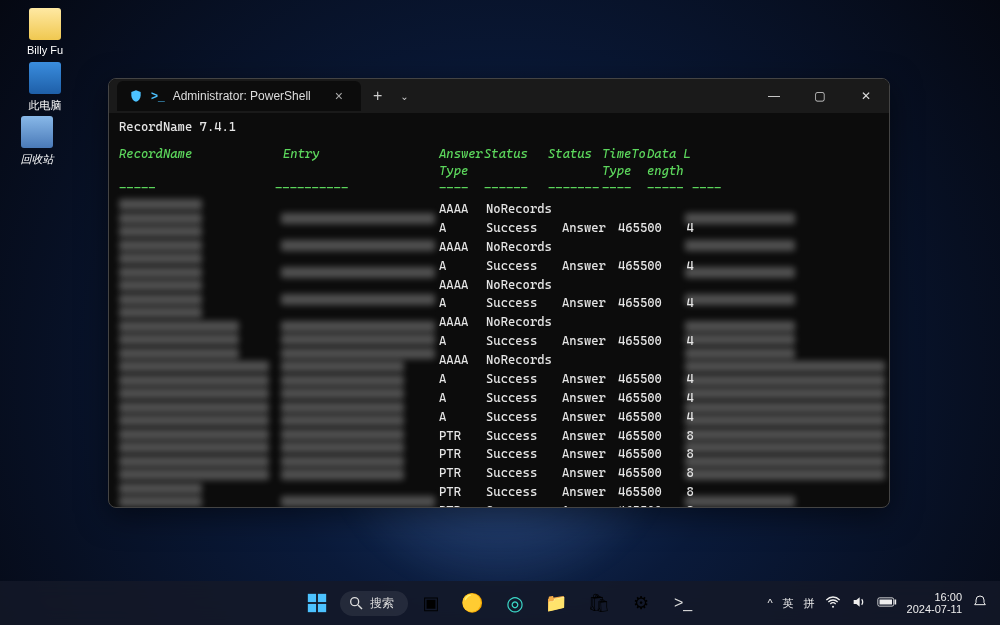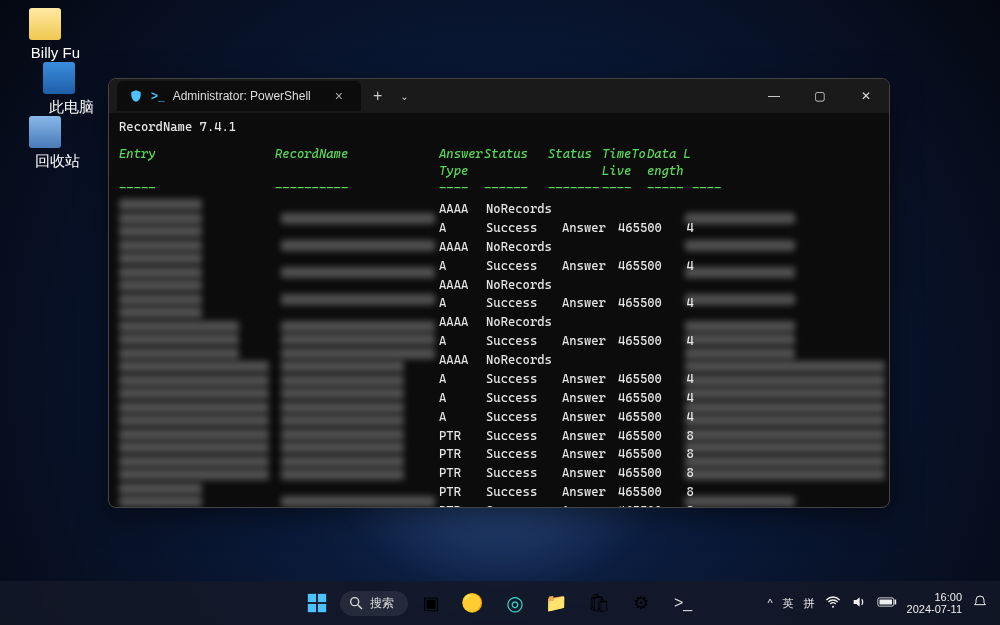--- a/index.html
+++ b/index.html
@@ -4,21 +4,21 @@
 <style>
 * { margin: 0; padding: 0; box-sizing: border-box; }
 body {
   width: 1000px; height: 625px;
   background: radial-gradient(circle at 50% 60%, #1a3a6e 0%, #0a1a3a 40%, #050812 100%);
   font-family: "Segoe UI", sans-serif;
   overflow: hidden;
   position: relative;
 }
 
-.desktop-icon { position: absolute; width: 70px; text-align: right; color: #fff; font-size: 15px; }
+.desktop-icon { position: absolute; width: 70px; text-align: center; color: #fff; font-size: 11px; }
 .desktop-icon .ico { width: 32px; height: 32px; margin: 0 auto 4px; }
 .di-folder .ico { background: linear-gradient(#ffe9a3, #f0c850); border-radius: 3px; }
 .di-pc .ico { background: linear-gradient(#3a8dde, #1e5fa8); border-radius: 3px; }
 .di-bin .ico { background: linear-gradient(#88b8e8, #4a7ab8); border-radius: 3px; }
 
 
 .bloom { position: absolute; left: 320px; top: 430px; width: 360px; height: 170px;
   background: radial-gradient(ellipse at 50% 0%, rgba(120,170,255,.35), transparent 70%);
   filter: blur(8px); }
 
@@ -83,25 +83,25 @@
 .tray .stack { text-align: right; line-height: 1.1; }
 .tray .ime { font-size: 11px; }
 </style>
 </head>
 <body>
 
 <div class="desktop-icon di-folder" style="left:10px; top:8px;">
   <div class="ico"></div>
   <span>Billy Fu</span>
 </div>
-<div class="desktop-icon di-pc" style="left:24px; top:62px;">
+<div class="desktop-icon di-pc" style="left:10px; top:62px;">
   <div class="ico"></div>
   <span>此电脑</span>
 </div>
-<div class="desktop-icon di-bin" style="left:10px; top:116px;">
+<div class="desktop-icon di-bin" style="left:2px; top:116px;font-style:italic;">
   <div class="ico"></div>
   <span>回收站</span>
 </div>
 
 <div class="bloom"></div>
 
 <div class="window">
   <div class="titlebar">
     <div class="tab">
       <span class="shield">
@@ -119,28 +119,28 @@
       <div>—</div>
       <div>▢</div>
       <div class="xbtn">✕</div>
     </div>
   </div>
 
   <div class="term">
     <div>RecordName 7.4.1</div>
 
     <div class="cols">
+      <pre class="hdr c-recname">RecordName</pre>
       <pre class="hdr c-entry">Entry</pre>
-      <pre class="hdr c-recname">RecordName</pre>
       <pre class="hdr c-type">Answer
 Type</pre>
       <pre class="hdr c-status">Status</pre>
       <pre class="hdr c-section">Status</pre>
       <pre class="hdr c-ttl">TimeTo
-Live</pre>
+Type</pre>
       <pre class="hdr c-dlen">Data L
 ength</pre>
     </div>
     <div class="cols sep" style="margin-top:0;">
       <pre class="c-entry">-----</pre>
         <pre class="c-recname">----------</pre>
         <pre class="c-type">----</pre>
       <pre class="c-status">------</pre>
         <pre class="c-section">-------</pre>
         <pre class="c-ttl">----</pre>

